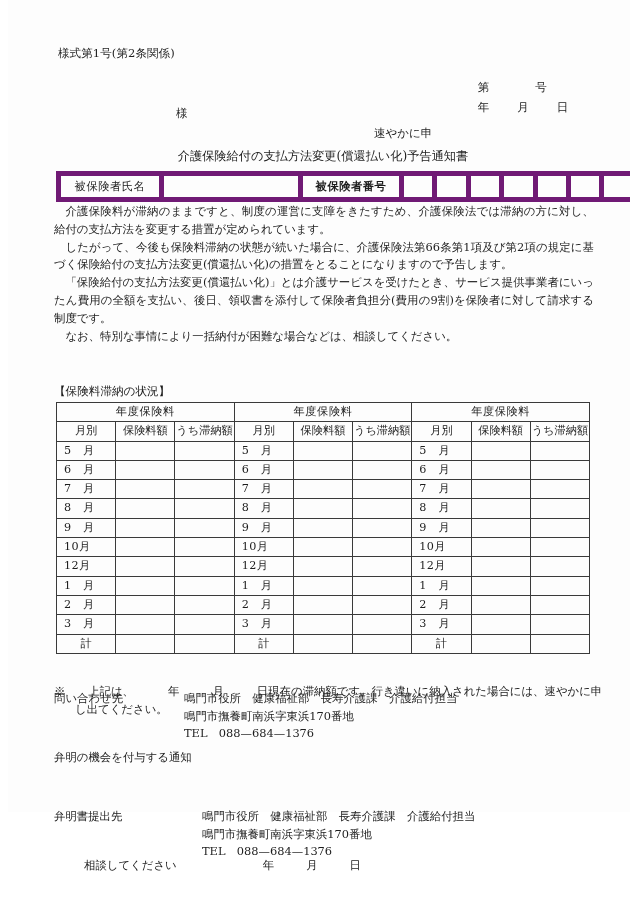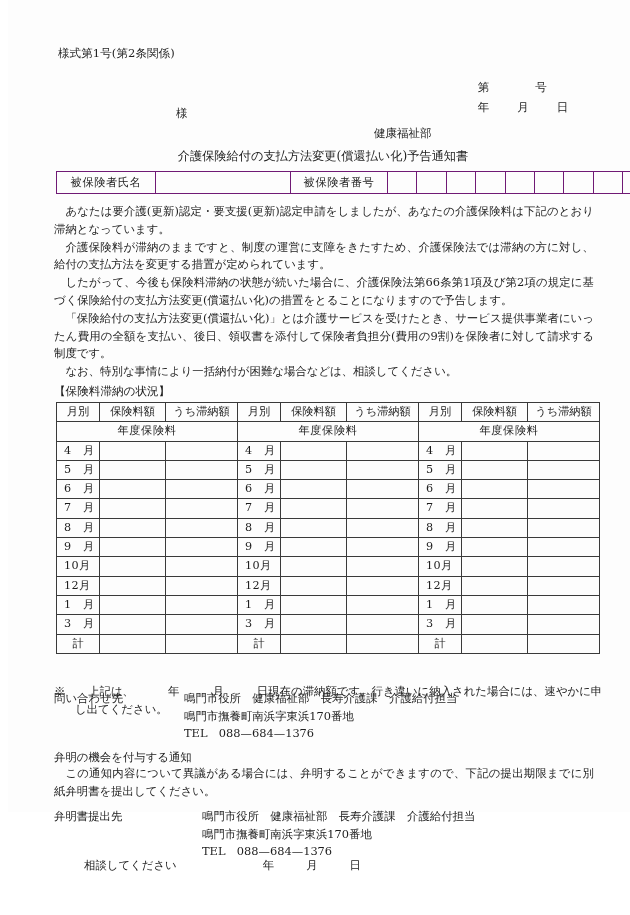--- a/index.html
+++ b/index.html
@@ -63,29 +63,29 @@
   
   #insured-table {
     position: absolute;
     left: 48px; top: 171px;
     width: 534px;
     border-collapse: collapse;
     table-layout: fixed;
     font-size: 11.3px;
   }
   #insured-table td {
-    border: 1px solid #701a75;
+    border: 5px solid #701a75;
     height: 21px;
     padding: 0 3px;
     text-align: center;
     vertical-align: middle;
   }
   #insured-table td.label { width: 92px; letter-spacing: .5px; }
   #insured-table td.name-field { width: 128px; }
-  #insured-table td.numlabel { width: 90px; letter-spacing: .5px; }
+  #insured-table td.numlabel { width: 90px; letter-spacing: .5px; font-weight: bold; }
   #insured-table td.digit { width: 22.4px; }
 
   
   #body-paragraphs {
     position: absolute;
     left: 46px; top: 203px;
     width: 540px;
   }
   #body-paragraphs p {
     margin: 0;
@@ -201,21 +201,21 @@
   <div class="abs" id="doc-number-line">
     <span>第</span><span class="gap-a"></span><span>号</span>
   </div>
 
   <div class="abs" id="doc-date-line">
     <span>年</span><span class="gap-b"></span><span>月</span><span class="gap-b"></span><span>日</span>
   </div>
 
   <div class="abs" id="addressee-line">様</div>
 
-  <div class="abs" id="issuer-line">健康福祉部</div>
+  <div class="abs" id="issuer-line">速やかに申</div>
 
   <div class="abs" id="doc-title">介護保険給付の支払方法変更(償還払い化)予告通知書</div>
 
   <table id="insured-table">
     <tbody>
       <tr>
         <td class="label">被保険者氏名</td>
         <td class="name-field"></td>
         <td class="numlabel">被保険者番号</td>
         <td class="digit"></td>
@@ -226,61 +226,49 @@
         <td class="digit"></td>
         <td class="digit"></td>
         <td class="digit"></td>
         <td class="digit"></td>
 
       </tr>
     </tbody>
   </table>
 
   <div id="body-paragraphs">
-    <p>あなたは要介護(更新)認定・要支援(更新)認定申請をしましたが、あなたの介護保険料は下記のとおり滞納となっています。</p>
     <p>介護保険料が滞納のままですと、制度の運営に支障をきたすため、介護保険法では滞納の方に対し、給付の支払方法を変更する措置が定められています。</p>
     <p>したがって、今後も保険料滞納の状態が続いた場合に、介護保険法第66条第1項及び第2項の規定に基づく保険給付の支払方法変更(償還払い化)の措置をとることになりますので予告します。</p>
     <p>「保険給付の支払方法変更(償還払い化)」とは介護サービスを受けたとき、サービス提供事業者にいったん費用の全額を支払い、後日、領収書を添付して保険者負担分(費用の9割)を保険者に対して請求する制度です。</p>
     <p>なお、特別な事情により一括納付が困難な場合などは、相談してください。</p>
   </div>
 
   <div class="abs" id="arrears-heading">【保険料滞納の状況】</div>
 
   <table id="arrears-table">
     <thead>
+      <tr>
+        <th class="year-head" colspan="3">年度保険料</th>
+        <th class="year-head" colspan="3">年度保険料</th>
+        <th class="year-head" colspan="3">年度保険料</th>
+      </tr>
       <tr>
         <th class="col-month">月別</th>
         <th class="col-amount">保険料額</th>
         <th class="col-arrears">うち滞納額</th>
         <th class="col-month">月別</th>
         <th class="col-amount">保険料額</th>
         <th class="col-arrears">うち滞納額</th>
         <th class="col-month">月別</th>
         <th class="col-amount">保険料額</th>
         <th class="col-arrears">うち滞納額</th>
       </tr>
-      <tr>
-        <th class="year-head" colspan="3">年度保険料</th>
-        <th class="year-head" colspan="3">年度保険料</th>
-        <th class="year-head" colspan="3">年度保険料</th>
-      </tr>
     </thead>
     <tbody id="arrears-body">
         <tr>
-          <td class="col-month month-cell">4　月</td>
-          <td class="col-amount blank"></td>
-          <td class="col-arrears blank"></td>
-          <td class="col-month month-cell">4　月</td>
-          <td class="col-amount blank"></td>
-          <td class="col-arrears blank"></td>
-          <td class="col-month month-cell">4　月</td>
-          <td class="col-amount blank"></td>
-          <td class="col-arrears blank"></td>
-        </tr>
-        <tr>
           <td class="col-month month-cell">5　月</td>
           <td class="col-amount blank"></td>
           <td class="col-arrears blank"></td>
           <td class="col-month month-cell">5　月</td>
           <td class="col-amount blank"></td>
           <td class="col-arrears blank"></td>
           <td class="col-month month-cell">5　月</td>
           <td class="col-amount blank"></td>
           <td class="col-arrears blank"></td>
         </tr>
@@ -351,20 +339,31 @@
           <td class="col-arrears blank"></td>
         </tr>
         <tr>
           <td class="col-month month-cell">1　月</td>
           <td class="col-amount blank"></td>
           <td class="col-arrears blank"></td>
           <td class="col-month month-cell">1　月</td>
           <td class="col-amount blank"></td>
           <td class="col-arrears blank"></td>
           <td class="col-month month-cell">1　月</td>
+          <td class="col-amount blank"></td>
+          <td class="col-arrears blank"></td>
+        </tr>
+        <tr>
+          <td class="col-month month-cell">2　月</td>
+          <td class="col-amount blank"></td>
+          <td class="col-arrears blank"></td>
+          <td class="col-month month-cell">2　月</td>
+          <td class="col-amount blank"></td>
+          <td class="col-arrears blank"></td>
+          <td class="col-month month-cell">2　月</td>
           <td class="col-amount blank"></td>
           <td class="col-arrears blank"></td>
         </tr>
         <tr>
           <td class="col-month month-cell">3　月</td>
           <td class="col-amount blank"></td>
           <td class="col-arrears blank"></td>
           <td class="col-month month-cell">3　月</td>
           <td class="col-amount blank"></td>
           <td class="col-arrears blank"></td>
@@ -392,21 +391,20 @@
   </div>
 
   <div id="contact-block">
     <div class="contact-row"><span class="contact-indent">問い合わせ先</span><span>鳴門市役所　健康福祉部　長寿介護課　介護給付担当</span></div>
     <div class="contact-row"><span class="contact-indent-blank"></span><span>鳴門市撫養町南浜字東浜170番地</span></div>
     <div class="contact-row"><span class="contact-indent-blank"></span><span>TEL　088—684—1376</span></div>
   </div>
 
   <div class="abs" id="bengi-heading">弁明の機会を付与する通知</div>
 
-  <p id="bengi-paragraph">この通知内容について異議がある場合には、弁明することができますので、下記の提出期限までに別紙弁明書を提出してください。</p>
 
   <div id="submit-block">
     <div class="contact-row"><span class="submit-indent">弁明書提出先</span><span>鳴門市役所　健康福祉部　長寿介護課　介護給付担当</span></div>
     <div class="contact-row"><span class="submit-indent-blank"></span><span>鳴門市撫養町南浜字東浜170番地</span></div>
     <div class="contact-row"><span class="submit-indent-blank"></span><span>TEL　088—684—1376</span></div>
   </div>
 
   <div id="deadline-row"><span class="dl-label">相談してください</span><span class="dl-gap"></span><span>年</span><span class="dl-gap2"></span><span>月</span><span class="dl-gap2"></span><span>日</span></div>
 
 </div>

